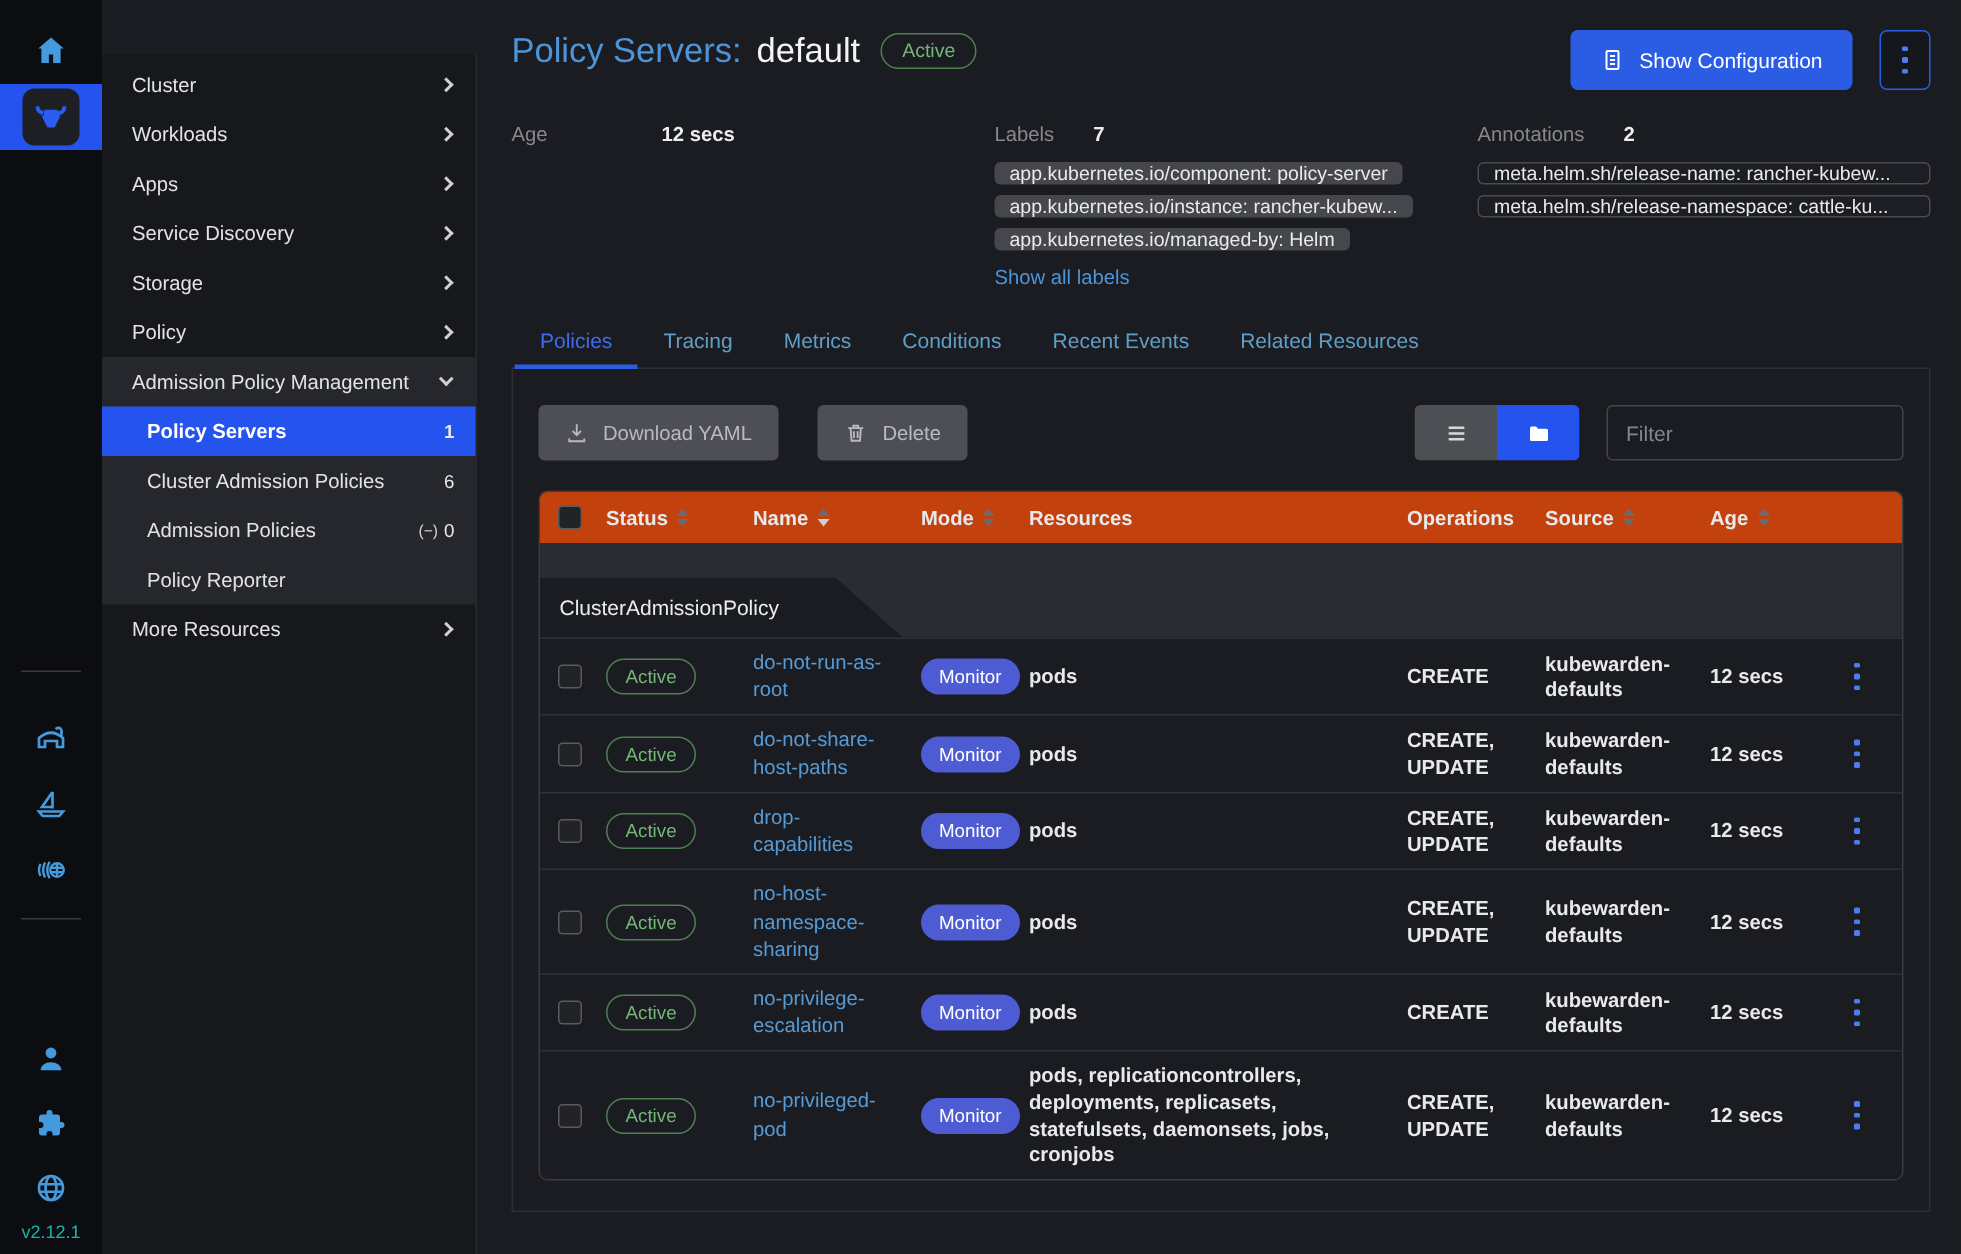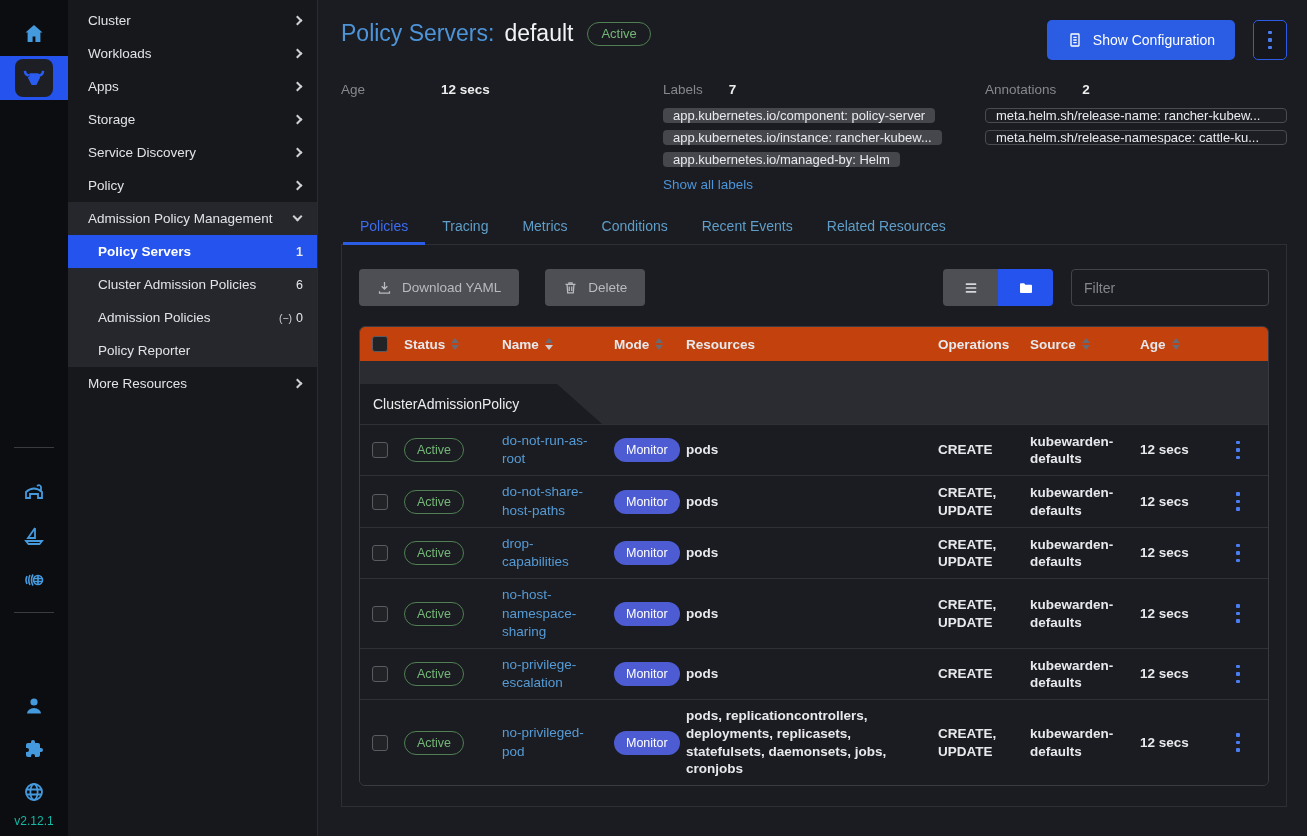--- a/index.html
+++ b/index.html
@@ -18,21 +18,21 @@
     display:flex; align-items:center; justify-content:center; color:#2b5cf0; }
   .tile .inner svg { width:26px; height:26px; }
   .rail .divider { position:absolute; left:14px; width:40px; border-top:1px solid #3a3b41; }
   .d1 { top:447px; } .d2 { top:612px; }
   .i1 { top:480px; } .i2 { top:524px; } .i3 { top:568px; }
   .i4 { top:694px; } .i5 { top:737px; } .i6 { top:780px; }
   .version { position:absolute; bottom:8px; left:0; width:68px; text-align:center;
     color:#14b8a6; font-size:12px; }
 
   
-  .nav { width:250px; flex:none; background:#17181c; border-right:1px solid #2a2b31; padding-top:4px; }
+  .nav { width:250px; flex:none; background:#17181c; border-right:1px solid #2a2b31; padding-top:4px;margin-top:36px; }
   .nav-item { height:33px; display:flex; align-items:center; padding:0 16px 0 20px;
     font-size:13.5px; color:#e2e3e7; cursor:pointer; }
   .nav-item .lbl { flex:1; }
   .chev { width:7px; height:7px; border-right:2px solid #cfd0d4; border-bottom:2px solid #cfd0d4;
     transform:rotate(-45deg); flex:none; }
   .chev.down { transform:rotate(45deg); margin-top:-4px; }
   .nav-group { background:#26272c; }
   .nav-sub { height:33px; display:flex; align-items:center; padding:0 14px 0 30px; font-size:13.5px; color:#e2e3e7; cursor:pointer; }
   .nav-sub .lbl { flex:1; }
   .nav-sub.selected { background:#2453ee; font-weight:bold; color:#fff; }
@@ -198,25 +198,25 @@
     </div>
     <div class="nav-item">
       <span class="lbl">Workloads</span>
       <span class="chev"></span>
     </div>
     <div class="nav-item">
       <span class="lbl">Apps</span>
       <span class="chev"></span>
     </div>
     <div class="nav-item">
+      <span class="lbl">Service Discovery</span>
+      <span class="chev"></span>
+    </div>
+    <div class="nav-item">
       <span class="lbl">Storage</span>
-      <span class="chev"></span>
-    </div>
-    <div class="nav-item">
-      <span class="lbl">Service Discovery</span>
       <span class="chev"></span>
     </div>
     <div class="nav-item">
       <span class="lbl">Policy</span>
       <span class="chev"></span>
     </div>
     <div class="nav-group">
       <div class="nav-item">
         <span class="lbl">Admission Policy Management</span>
         <span class="chev down"></span>

